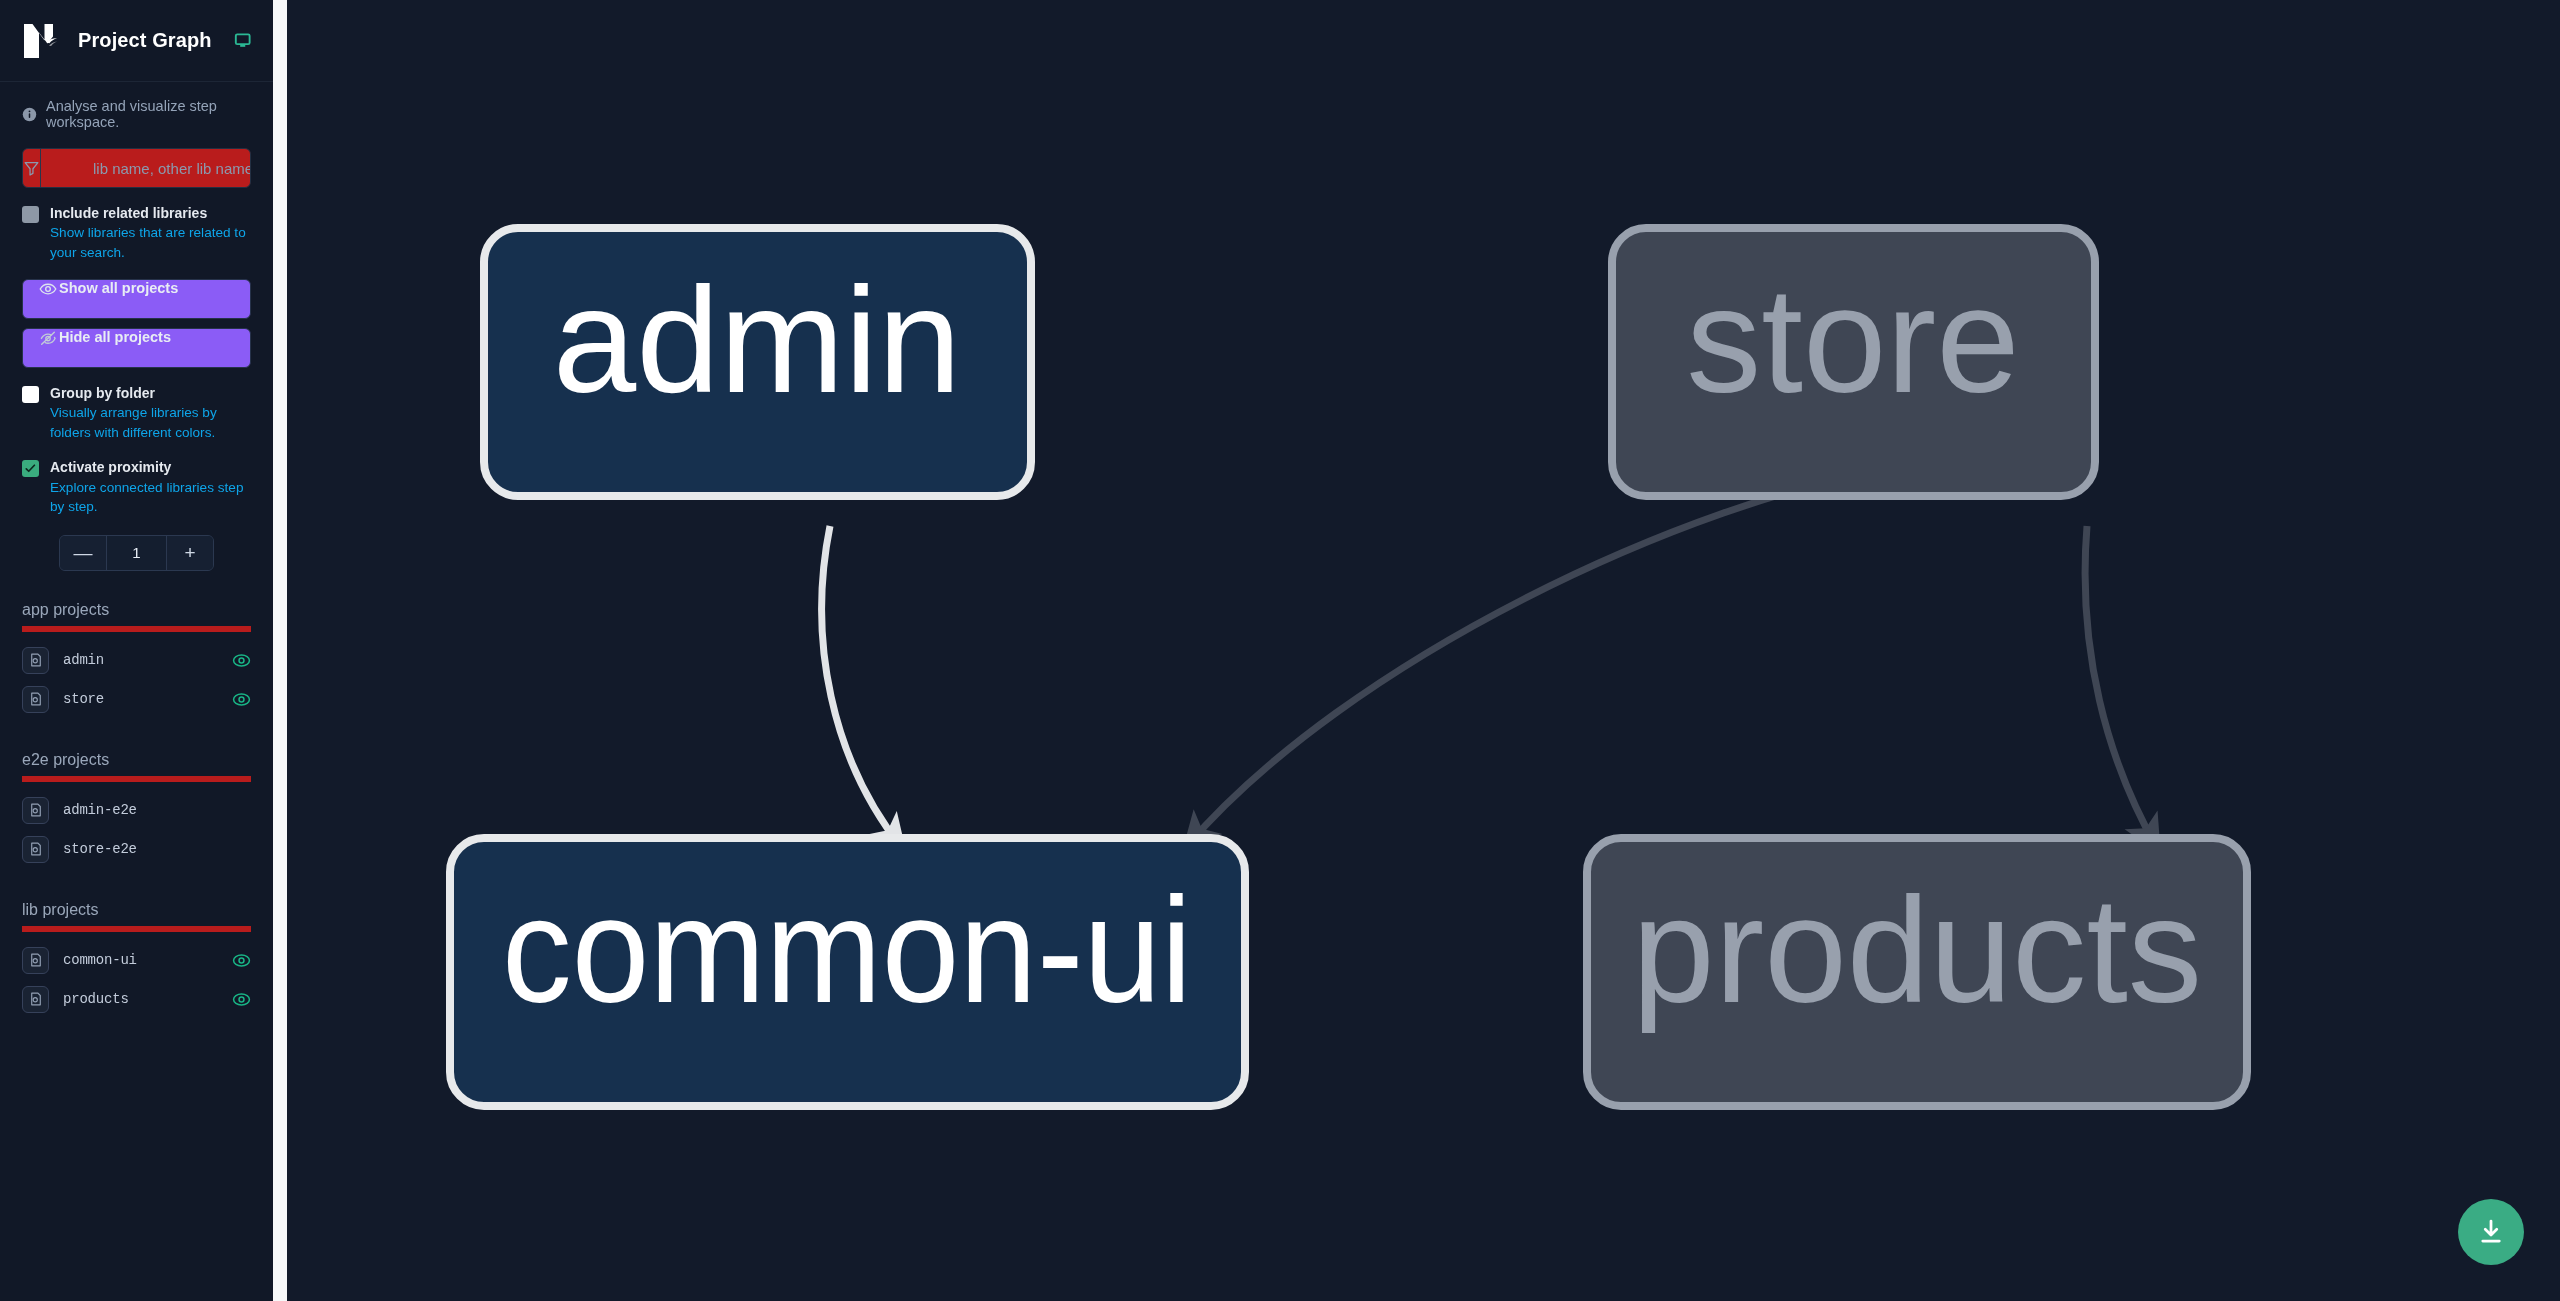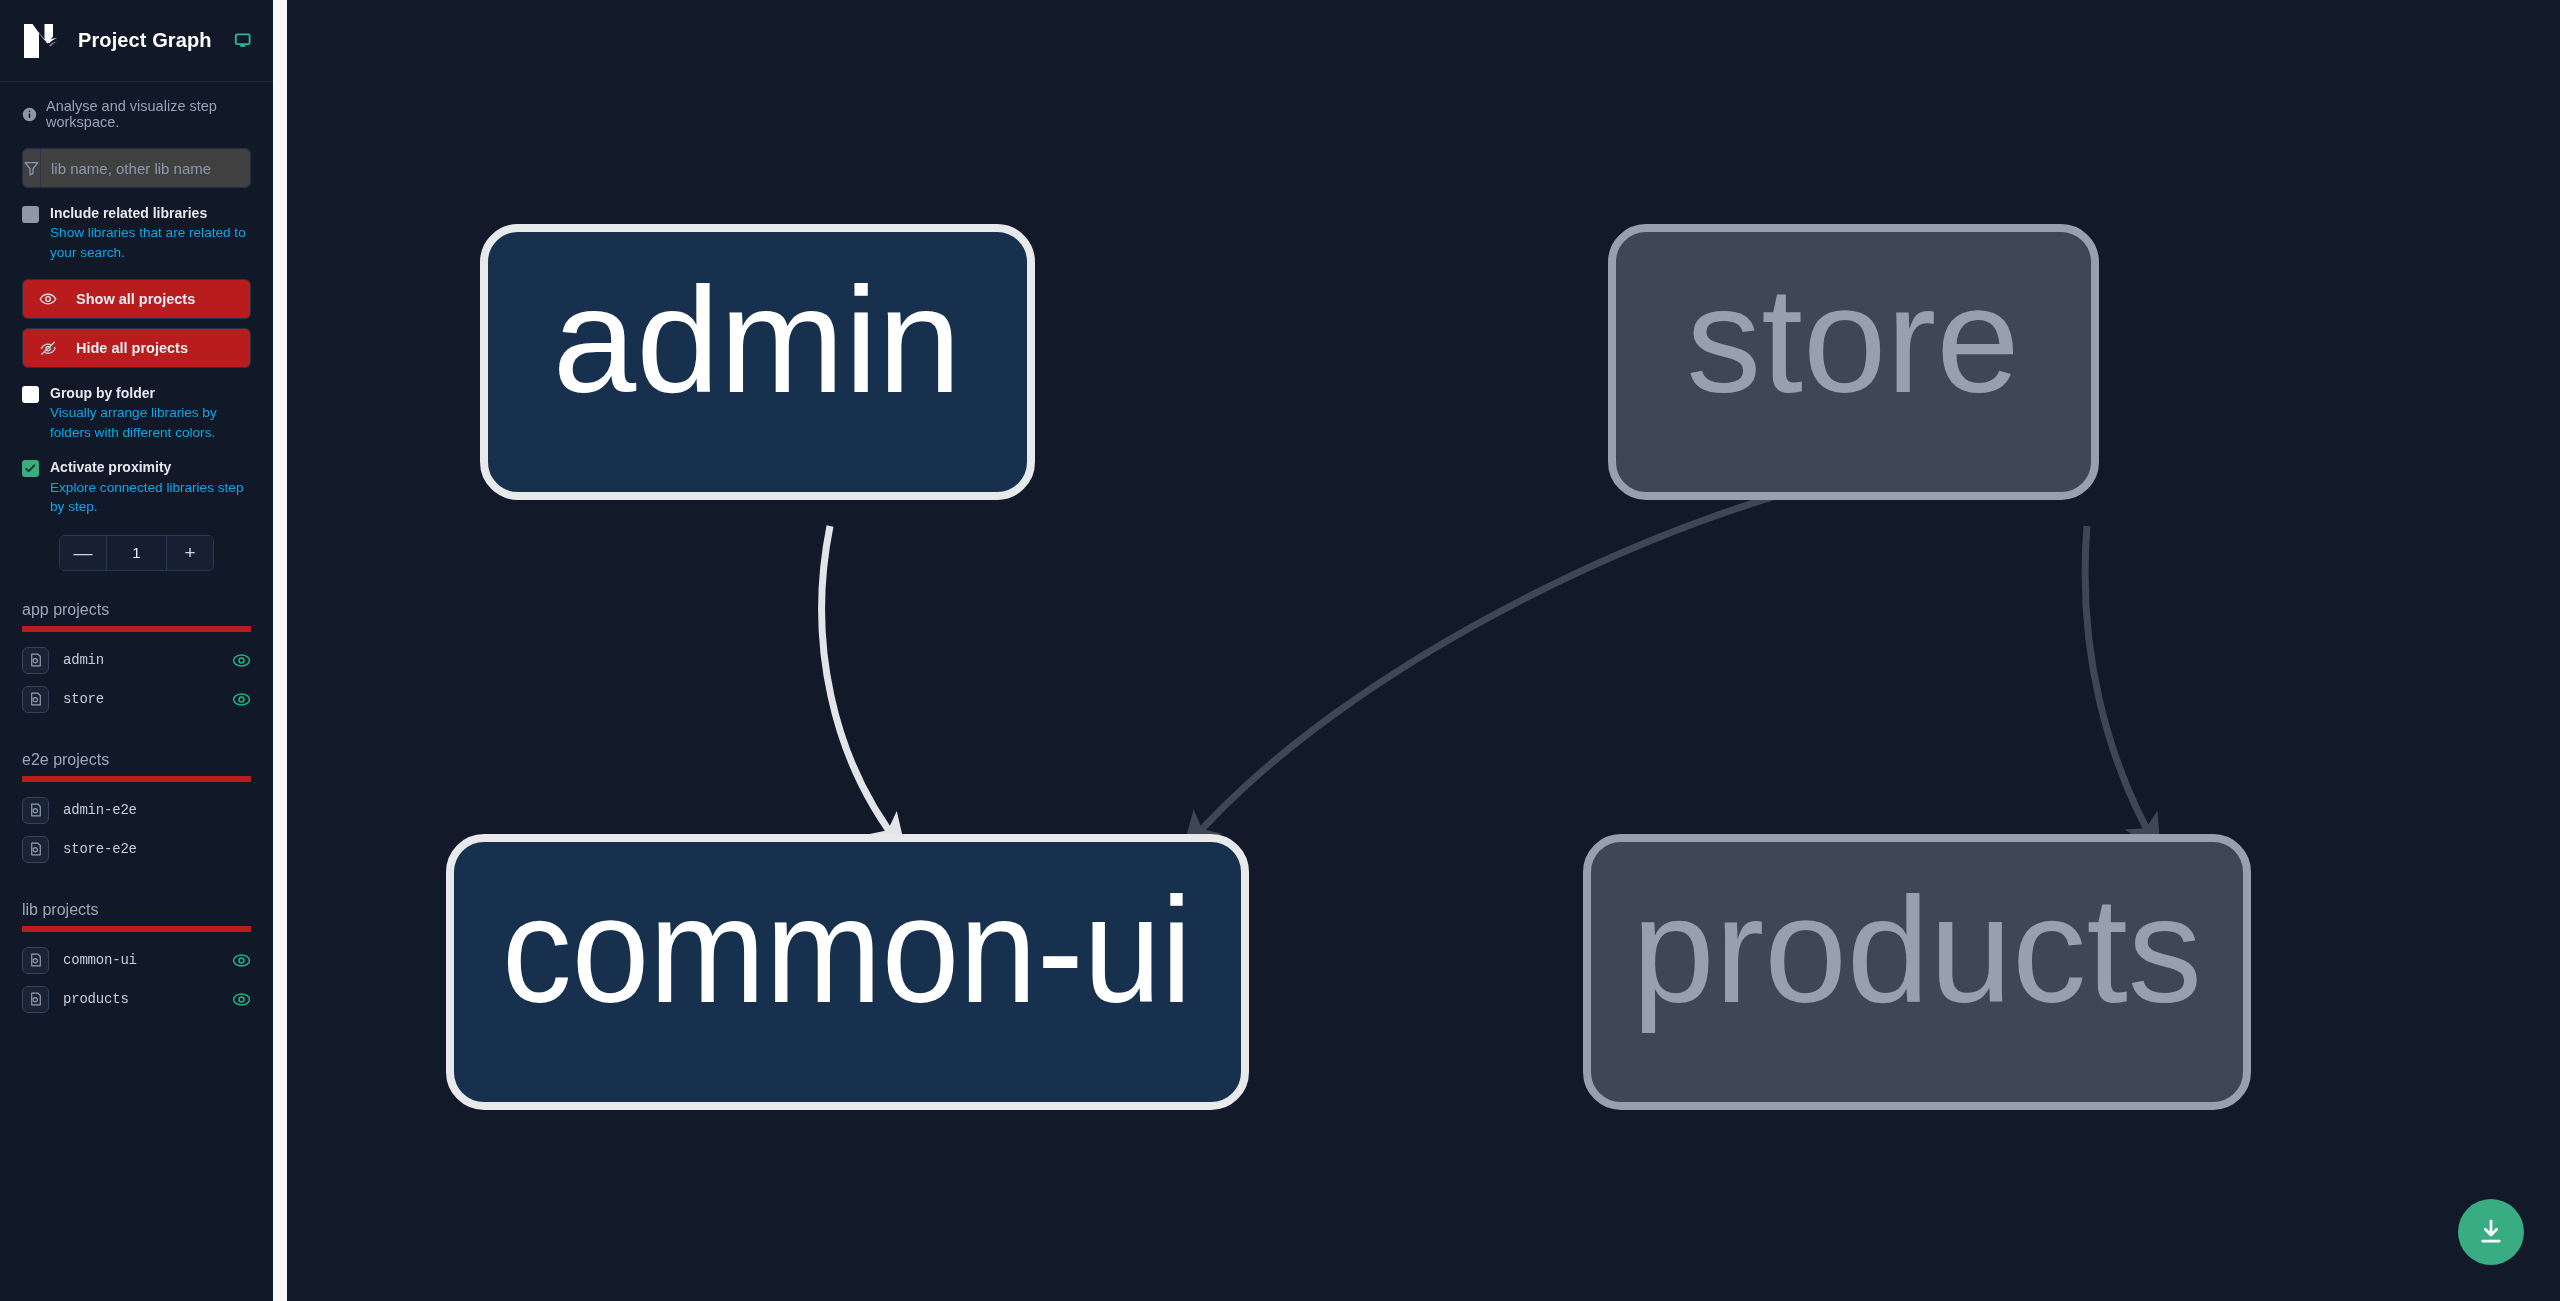--- a/index.html
+++ b/index.html
@@ -39,24 +39,25 @@
     display: flex; align-items: center; gap: 9px;
     padding: 16px 22px 14px 22px;
     color: #94a3b8; font-size: 14.5px;
   }
   .info-icon { width: 15px; height: 15px; flex: 0 0 15px; display: block; }
 
   .search-row { padding: 4px 22px 0 22px; }
   .search-box {
     display: flex; align-items: stretch;
     height: 40px;
-    background: #404040;
+    background: #b91c1c;
     border: 1px solid #232f42;
     border-radius: 6px;
     overflow: hidden;
+    gap: 42px;
   }
   .search-icon-wrap {
     width: 38px; display: flex; align-items: center; justify-content: center;
     border-right: 1px solid #29364b;
   }
   .funnel-icon { width: 17px; height: 17px; display: block; }
   .search-input {
     flex: 1; background: transparent; border: 0; outline: none;
     color: #cbd5e1; font-size: 15px;
     font-family: "Liberation Sans", sans-serif;
@@ -74,25 +75,25 @@
   .cb.white { background: #ffffff; }
   .cb.green { background: #3aac7e; }
   .cb svg { display: block; }
   .opt-text { min-width: 0; }
   .opt-label { color: #e5e9ef; font-size: 14px; font-weight: bold; line-height: 1.32; }
   .opt-desc  { color: #0ea5e9; font-size: 13.6px; line-height: 1.44; margin-top: 1px; }
 
   .btn-block { padding: 16px 22px 0 22px; display: flex; flex-direction: column; gap: 9px; }
   .sb-btn {
     height: 40px; width: 100%;
-    background: #b91c1c;
+    background: #8b5cf6;
     border: 1px solid #26324a;
     border-radius: 6px;
-    display: flex; align-items: center;
-    padding: 0 16px; gap: 19px;
+    display: flex; 
+    padding: 0 16px; gap: 2px;
     color: #e8edf4; font-size: 14.5px; font-weight: bold;
     font-family: "Liberation Sans", sans-serif;
     cursor: pointer;
   }
   .sb-btn svg { flex: 0 0 18px; display: block; }
 
   .stepper-wrap { padding: 18px 22px 0 22px; display: flex; justify-content: center; }
   .stepper {
     display: flex; height: 36px;
     border: 1px solid #2b3850; border-radius: 6px; overflow: hidden;

